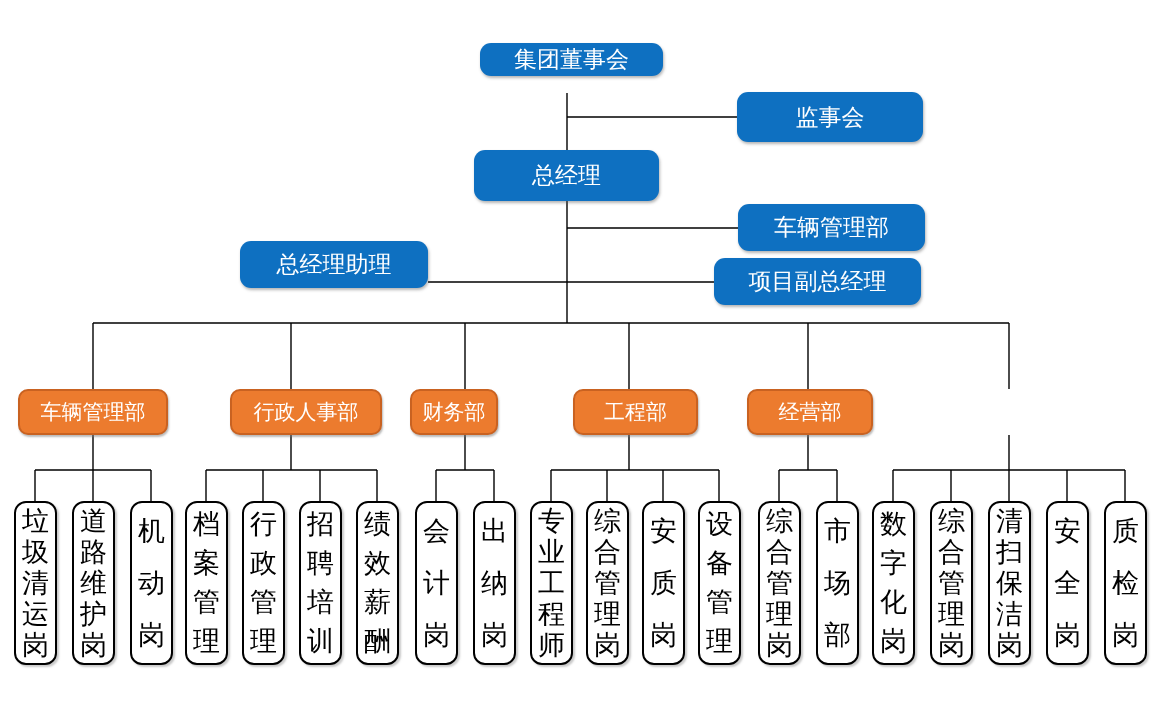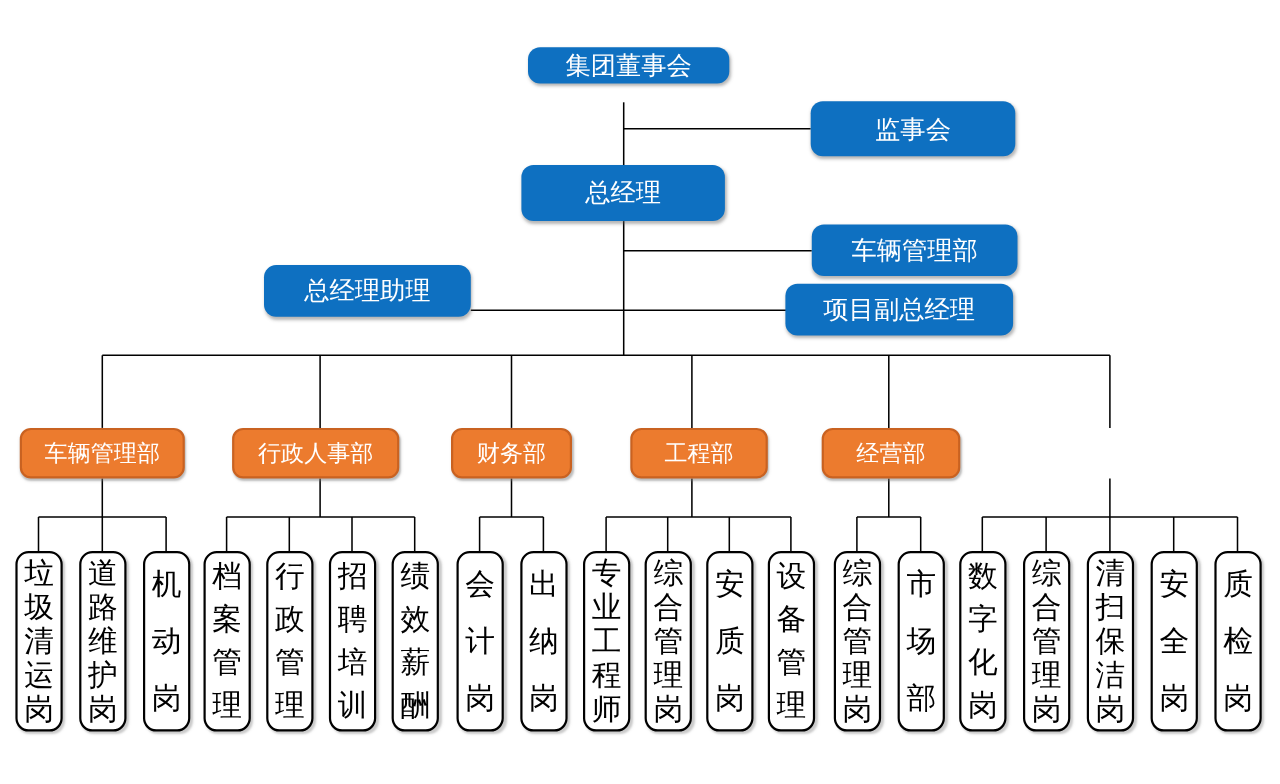--- a/index.html
+++ b/index.html
@@ -95,22 +95,22 @@
   </svg>
 
   <div class="box blue" style="left:480px;top:43px;width:183px;height:33px">集团董事会</div>
   <div class="box blue" style="left:474px;top:150px;width:185px;height:51px">总经理</div>
   <div class="box blue" style="left:737px;top:92px;width:186px;height:50px">监事会</div>
   <div class="box blue" style="left:738px;top:204px;width:187px;height:47px">车辆管理部</div>
   <div class="box blue" style="left:240px;top:241px;width:188px;height:47px">总经理助理</div>
   <div class="box blue" style="left:714px;top:258px;width:207px;height:47px">项目副总经理</div>
 
   <div class="box dept" style="left:18px;width:150px">车辆管理部</div>
-  <div class="box dept" style="left:211px;width:152px">行政人事部</div>
-  <div class="box dept" style="left:410px;width:110px">财务部</div>
+  <div class="box dept" style="left:230px;width:152px">行政人事部</div>
+  <div class="box dept" style="left:410px;width:88px">财务部</div>
   <div class="box dept" style="left:573px;width:125px">工程部</div>
   <div class="box dept" style="left:747px;width:126px">经营部</div>
 
   <div class="box leaf lh5" style="left:14px">垃
 圾
 清
 运
 岗</div>
   <div class="box leaf lh5" style="left:72px">道
 路

